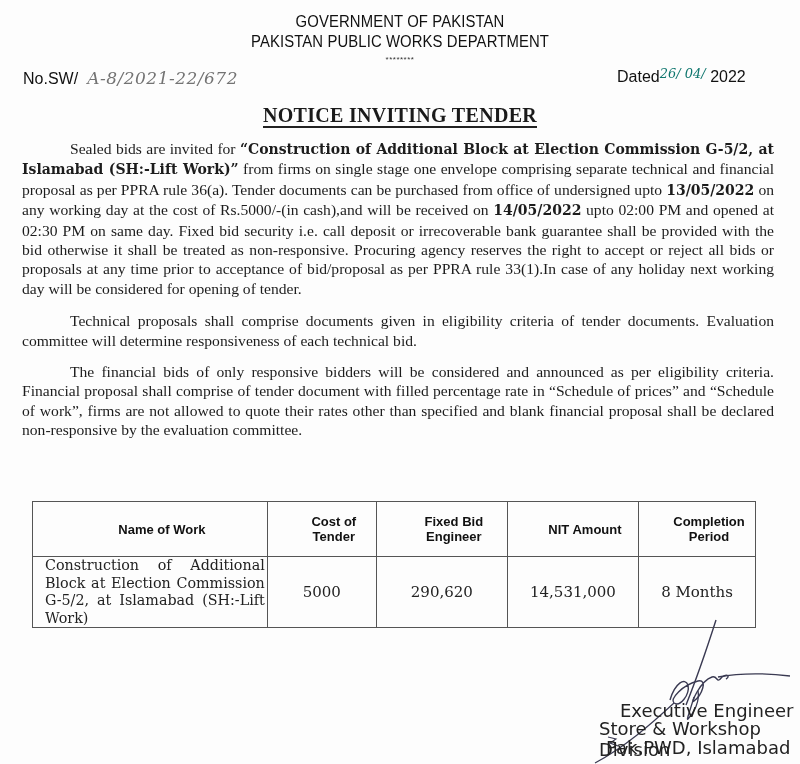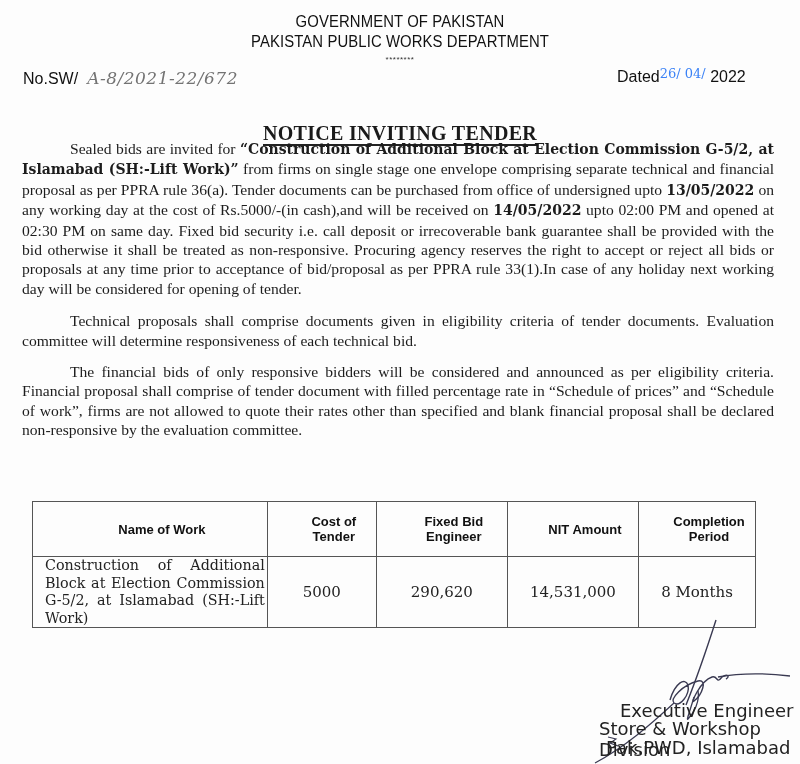--- a/index.html
+++ b/index.html
@@ -8,23 +8,23 @@
 
   .hdr { position: absolute; left: 0; width: 800px; text-align: center;
          font-family: "Liberation Sans", sans-serif; font-size: 16px; letter-spacing: 0.1px; color: #111; transform: scaleX(0.93); transform-origin: 400px 0; }
   .hdr1 { top: 13px; }
   .hdr2 { top: 33px; }
   .stars { position: absolute; top: 55px; left: 0; width: 800px; text-align: center; font-family: "Liberation Sans", sans-serif; font-size: 8px; color: #333; letter-spacing: 0.5px; }
 
   .refline { position: absolute; top: 68px; left: 23px; font-family: "Liberation Sans", sans-serif; font-size: 16px; color: #111; }
   .refline .hand { font-family: "DejaVu Serif", serif; font-style: italic; color: #737373; font-size: 17px; margin-left: 9px; letter-spacing: 0.5px; }
   .dated { position: absolute; top: 68px; left: 617px; font-family: "Liberation Sans", sans-serif; font-size: 16px; color: #111; }
-  .dated .hand { font-family: "DejaVu Serif", serif; color: #3b82f6; font-size: 13px; position: relative; top: -4px; }
+  .dated .hand { font-family: "DejaVu Serif", serif; font-style: italic; color: #0f766e; font-size: 13px; position: relative; top: -4px; }
 
-  .title { position: absolute; top: 122px; left: 0; width: 800px; text-align: center;
+  .title { position: absolute; top: 104px; left: 0; width: 800px; text-align: center;
            font-family: "Liberation Serif", serif; font-weight: bold; font-size: 20px; }
   .title span { border-bottom: 2px solid #222; padding-bottom: 0px; letter-spacing: 0.3px; }
 
   .para { position: absolute; left: 22px; width: 752px; font-family: "Liberation Serif", serif; font-size: 15.6px;
           line-height: 19.4px; text-align: justify; color: #1c1c1c; }
   .para .ind { display: inline-block; width: 48px; }
   .para b { font-family: "DejaVu Serif", serif; font-size: 14px; }
   .p1 { top: 139px; }
 
   table.nit { position: absolute; top: 501px; left: 32px; width: 724px; border-collapse: collapse; }

